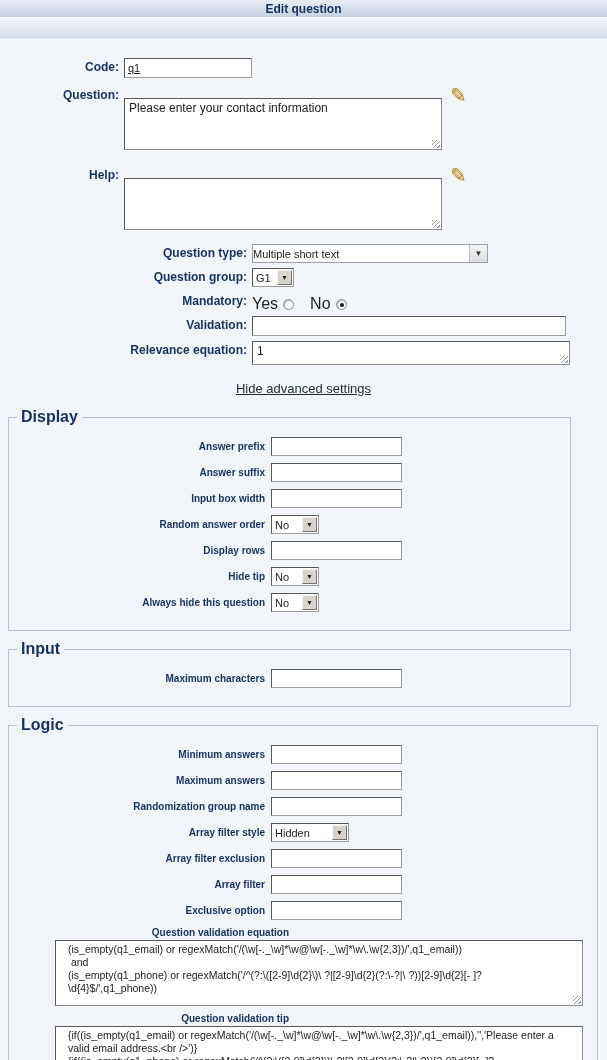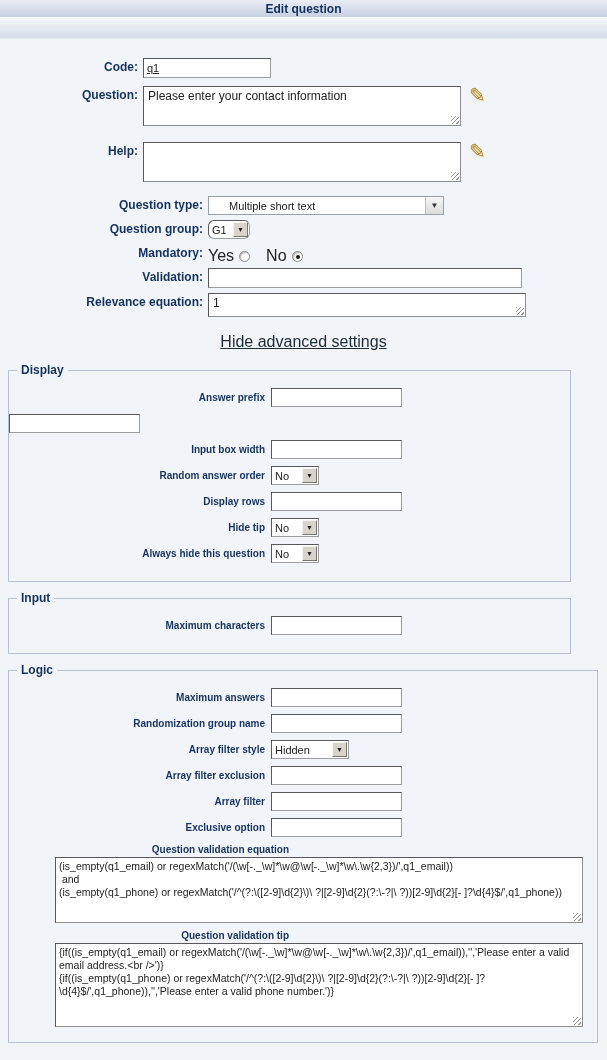--- a/index.html
+++ b/index.html
@@ -19,105 +19,105 @@
   .subbar {
     height:20px; margin-top:1px;
     background:linear-gradient(#f2f5fa,#d5dde9);
     border-bottom:1px solid #e4eaf3;
   }
   .content { padding-top:19px; }
 
   
   .frow { display:flex; align-items:flex-start; }
   .flabel { font-weight:bold; text-align:right; padding-right:5px; padding-top:2px; white-space:nowrap; }
-  .lbl-narrow { width:124px;margin-left:19px; }
-  .lbl-wide   { width:208px; }
+  .lbl-narrow { width:124px; }
+  .lbl-wide   { width:252px; }
 
   input.ti {
     height:20px; background:#fff; padding:1px 3px;
     border:1px solid; border-color:#58585a #9d9d9d #9d9d9d #58585a;
     font:11px "Liberation Sans",sans-serif; color:#222;text-decoration:underline;
   }
   .w-code { width:128px; }
   .w-val  { width:314px; height:19px; }
 
   textarea.ta {
     background:#fff; resize:none; padding:2px 4px;
     border:1px solid; border-color:#58585a #8d8d8d #8d8d8d #58585a;
     font:12px "Liberation Sans",sans-serif; color:#222;
     background-image:repeating-linear-gradient(135deg,#999 0 1px,transparent 1px 3px);
     background-size:8px 8px; background-repeat:no-repeat;
     background-position:right 1px bottom 1px;
   }
-  .ta-big { width:318px; height:40px; }
+  .ta-big { width:318px; height:52px;margin-top:12px; }
   .ta-rel { width:318px; height:24px; font-size:11px; }
 
   .pencil { margin-left:8px; margin-top:-2px; font-size:20px; color:#b08a2e; cursor:pointer; line-height:22px;
             text-shadow:0 1px 0 #e8d9a8; }
 
   
   .flat-select {
     width:236px; height:19px; background:#fff; display:flex; align-items:center;
     border:1px solid #9aa0a8; font-size:11px; color:#222; cursor:pointer;
   }
-  .flat-select .sel-value { flex:1; padding-left:20px; white-space:nowrap; overflow:hidden; }
+  .flat-select .sel-value { flex:1; padding-left:0; white-space:nowrap; overflow:hidden; }
   .sel-arrow.flat {
     width:18px; align-self:stretch; display:flex; align-items:center; justify-content:center;
     font-size:8px; color:#333; border-left:1px solid #b9bec5;
     background:linear-gradient(#f6f6f6,#dcdcdc);
   }
   .mini-select {
     height:19px; background:#fff; display:inline-flex; align-items:center;
     border:1px solid; border-color:#58585a #9d9d9d #9d9d9d #58585a;
     font-size:11px; color:#222; cursor:pointer;
   }
   .mini-select .sel-value { flex:1; padding-left:3px; }
   .sel-arrow.btn {
     width:15px; height:15px; margin:1px; flex:0 0 15px;
     display:flex; align-items:center; justify-content:center; font-size:7px; color:#222;
     background:#d8d4cb; border:1px solid; border-color:#f4f3f0 #76766f #76766f #f4f3f0;
   }
-  .w-g1 { width:42px;border-radius:6px; } .w-no { width:48px; } .w-hidden { width:78px; }
+  .w-g1 { width:42px; } .w-no { width:48px; } .w-hidden { width:78px; }
 
   
   .radio-group { display:flex; align-items:center; padding-top:3px; }
   .rlabel { color:#222; font-size:16px; }
   .radio {
     width:11px; height:11px; border-radius:50%; background:#fdfdfd;
     border:1px solid #8a8a8a; box-shadow:inset 1px 1px 1px #b5b5b5;
     display:inline-block; position:relative; margin:0 16px 0 5px; cursor:pointer;
   }
   .radio.checked::after {
     content:""; position:absolute; left:3px; top:3px; width:4px; height:4px;
     border-radius:50%; background:#1a1a1a;
   }
 
   .adv-link {
     display:block; text-align:center; margin:16px 0 12px;
-    color:#1d2a38; font-size:16px; text-decoration:underline; cursor:pointer;
+    color:#1d2a38; font-size:13px; text-decoration:underline; cursor:pointer;
   }
 
   
   fieldset {
     border:1px solid #b6c1d2; margin:0 36px 9px 8px; padding:4px 0 11px;
   }
-  legend { font-weight:bold; font-size:12px; color:#16325c; padding:0 4px; margin-left:8px; }
+  legend { font-weight:bold; font-size:16px; color:#16325c; padding:0 4px; margin-left:8px; }
 
   .arow { display:flex; align-items:center; margin:7px 0; }
   .alabel { width:262px; text-align:right; font-weight:bold; padding-right:6px; font-size:10px; white-space:nowrap; }
   .alabel.xl { width:286px; }
   input.ai {
     width:131px; height:19px; background:#fff; padding:1px 3px;
     border:1px solid; border-color:#58585a #9d9d9d #9d9d9d #58585a;
     font:11px "Liberation Sans",sans-serif; color:#222;
   }
   textarea.bigta {
     display:block; margin:2px 14px 4px 46px; width:528px; background:#fff; resize:none;
     border:1px solid; border-color:#58585a #8d8d8d #8d8d8d #58585a;
-    font:10.5px/13px "Liberation Sans",sans-serif; color:#222; padding:2px 3px;
+    font:10.5px/13px "Liberation Sans",sans-serif; color:#222; padding:2px 12px;
     background-image:repeating-linear-gradient(135deg,#999 0 1px,transparent 1px 3px);
     background-size:8px 8px; background-repeat:no-repeat;
     background-position:right 1px bottom 1px;
   }
   .ta-eq  { height:66px; }
   .ta-tip { height:84px; }
 </style>
 </head>
 <body>
 
@@ -184,20 +184,21 @@
   <a class="adv-link">Hide advanced settings</a>
 
   <fieldset>
     <legend>Display</legend>
 
     <div class="arow">
       <div class="alabel">Answer prefix</div>
       <input class="ai" type="text" value="" style="">
     </div>
     <div class="arow">
+      <div class="alabel">Answer suffix</div>
       <input class="ai" type="text" value="" style="">
     </div>
     <div class="arow">
       <div class="alabel">Input box width</div>
       <input class="ai" type="text" value="" style="">
     </div>
     <div class="arow">
       <div class="alabel">Random answer order</div>
       <div class="mini-select w-no">
         <span class="sel-value">No</span>
@@ -229,20 +230,24 @@
     <div class="arow">
       <div class="alabel">Maximum characters</div>
       <input class="ai" type="text" value="" style="">
     </div>
   </fieldset>
 
   <fieldset>
     <legend>Logic</legend>
 
     <div class="arow">
+      <div class="alabel">Minimum answers</div>
+      <input class="ai" type="text" value="" style="">
+    </div>
+    <div class="arow">
       <div class="alabel">Maximum answers</div>
       <input class="ai" type="text" value="" style="">
     </div>
     <div class="arow">
       <div class="alabel">Randomization group name</div>
       <input class="ai" type="text" value="" style="">
     </div>
     <div class="arow">
       <div class="alabel">Array filter style</div>
       <div class="mini-select w-hidden">

